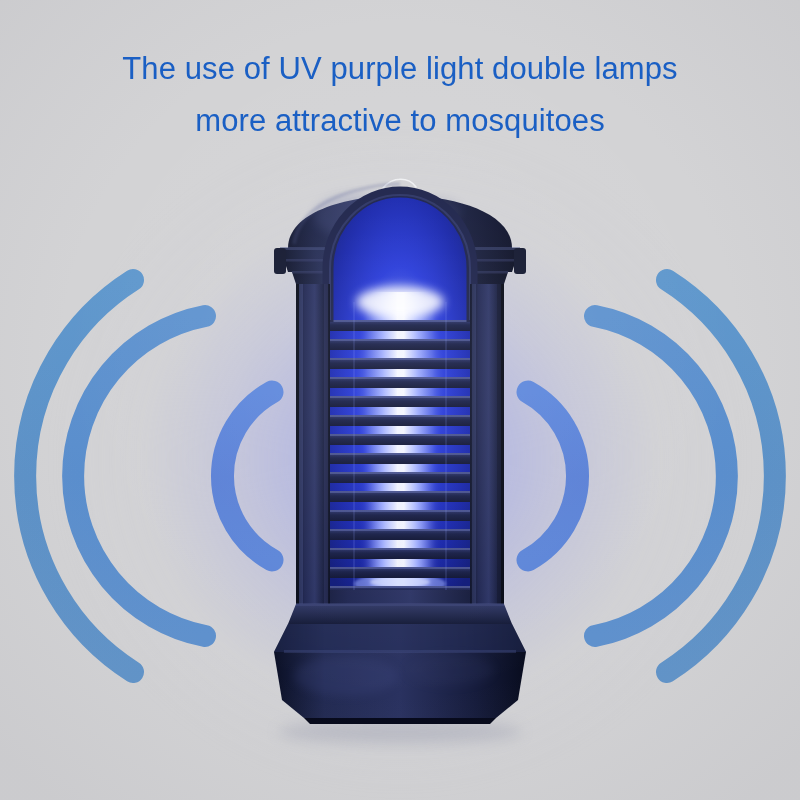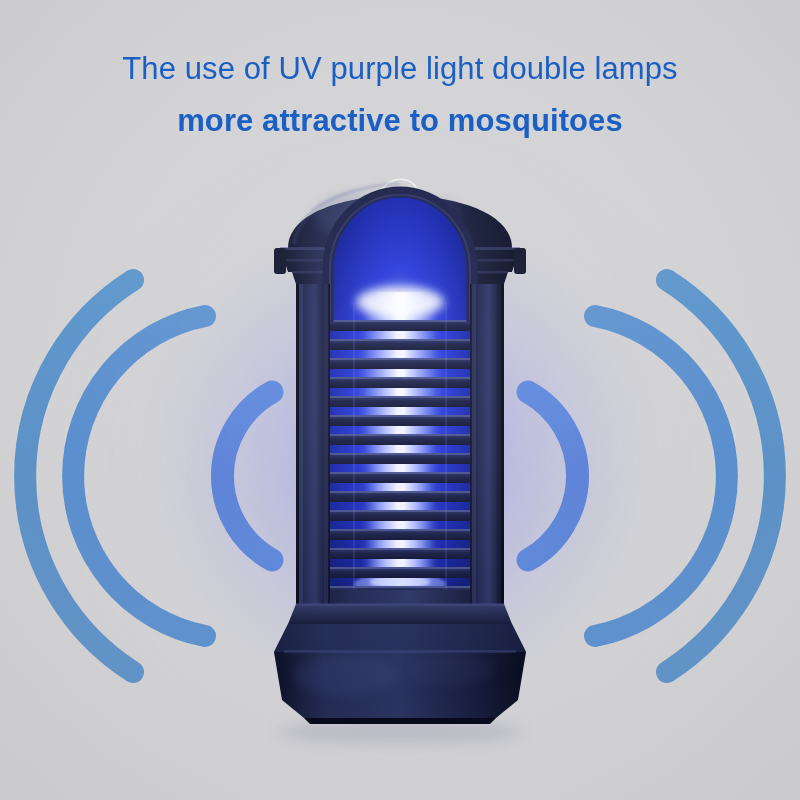--- a/index.html
+++ b/index.html
@@ -50,21 +50,21 @@
     left: 0; right: 0; top: 43px;
     text-align: center;
     color: #1a5fc4;
     font-size: 31px;
     line-height: 52px;
     letter-spacing: 0.1px;
     font-weight: 400;
     white-space: nowrap;
     user-select: none;
   }
-  .headline .l2 { display: block; font-weight: bold; }
+  .headline .l2 { display: block; }
 
   
   .waves { position: absolute; inset: 0; }
 
   
   .lamp {
     position: absolute;
     left: 50%;
     top: 152px;
     width: 300px;

